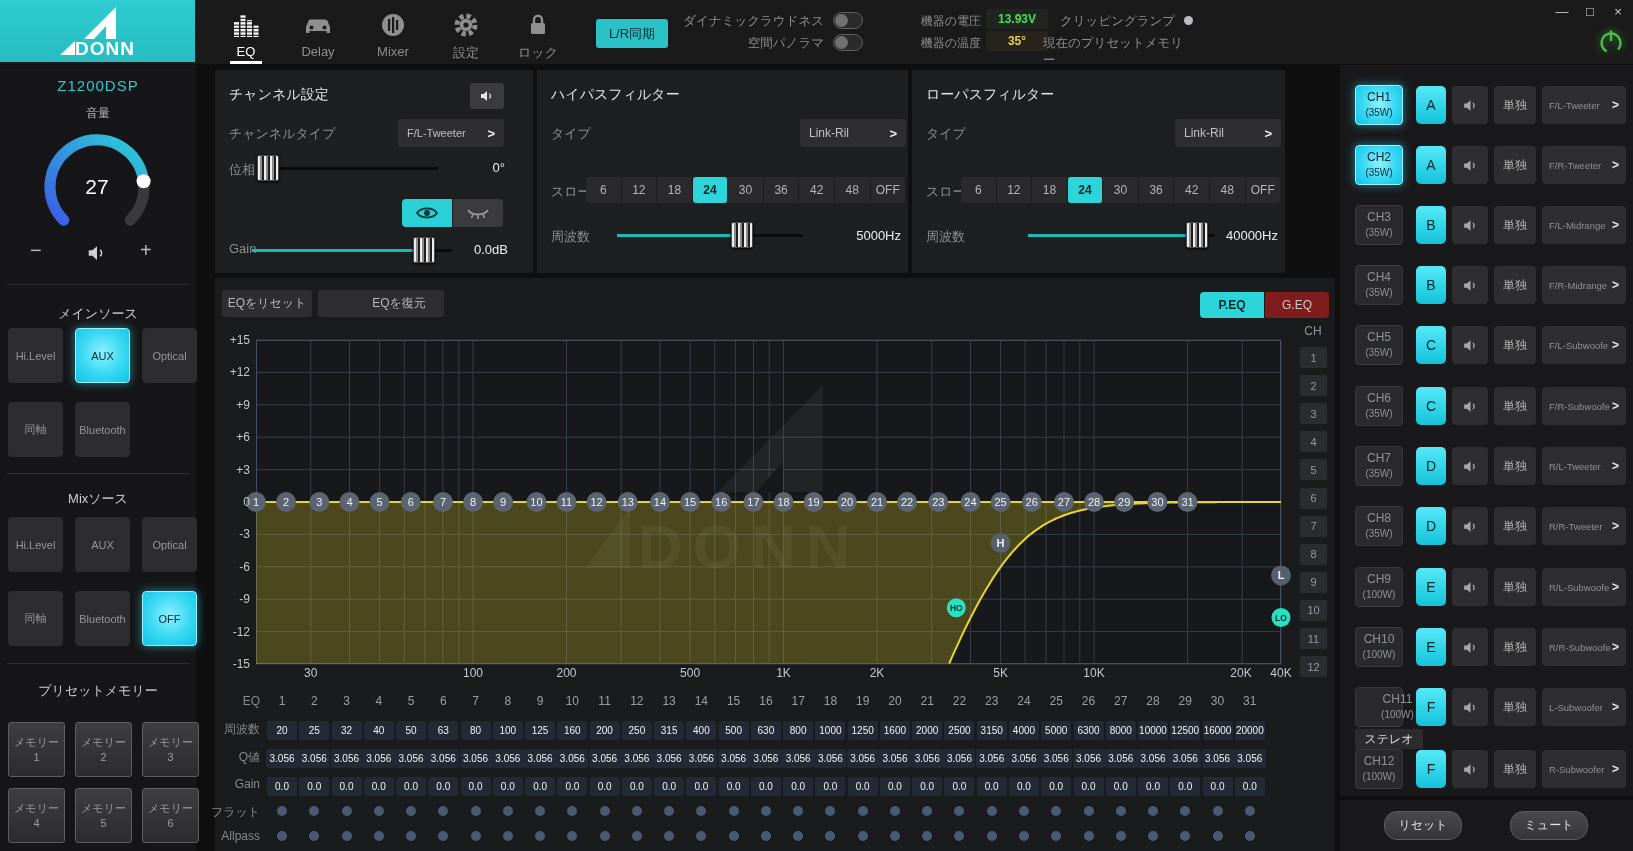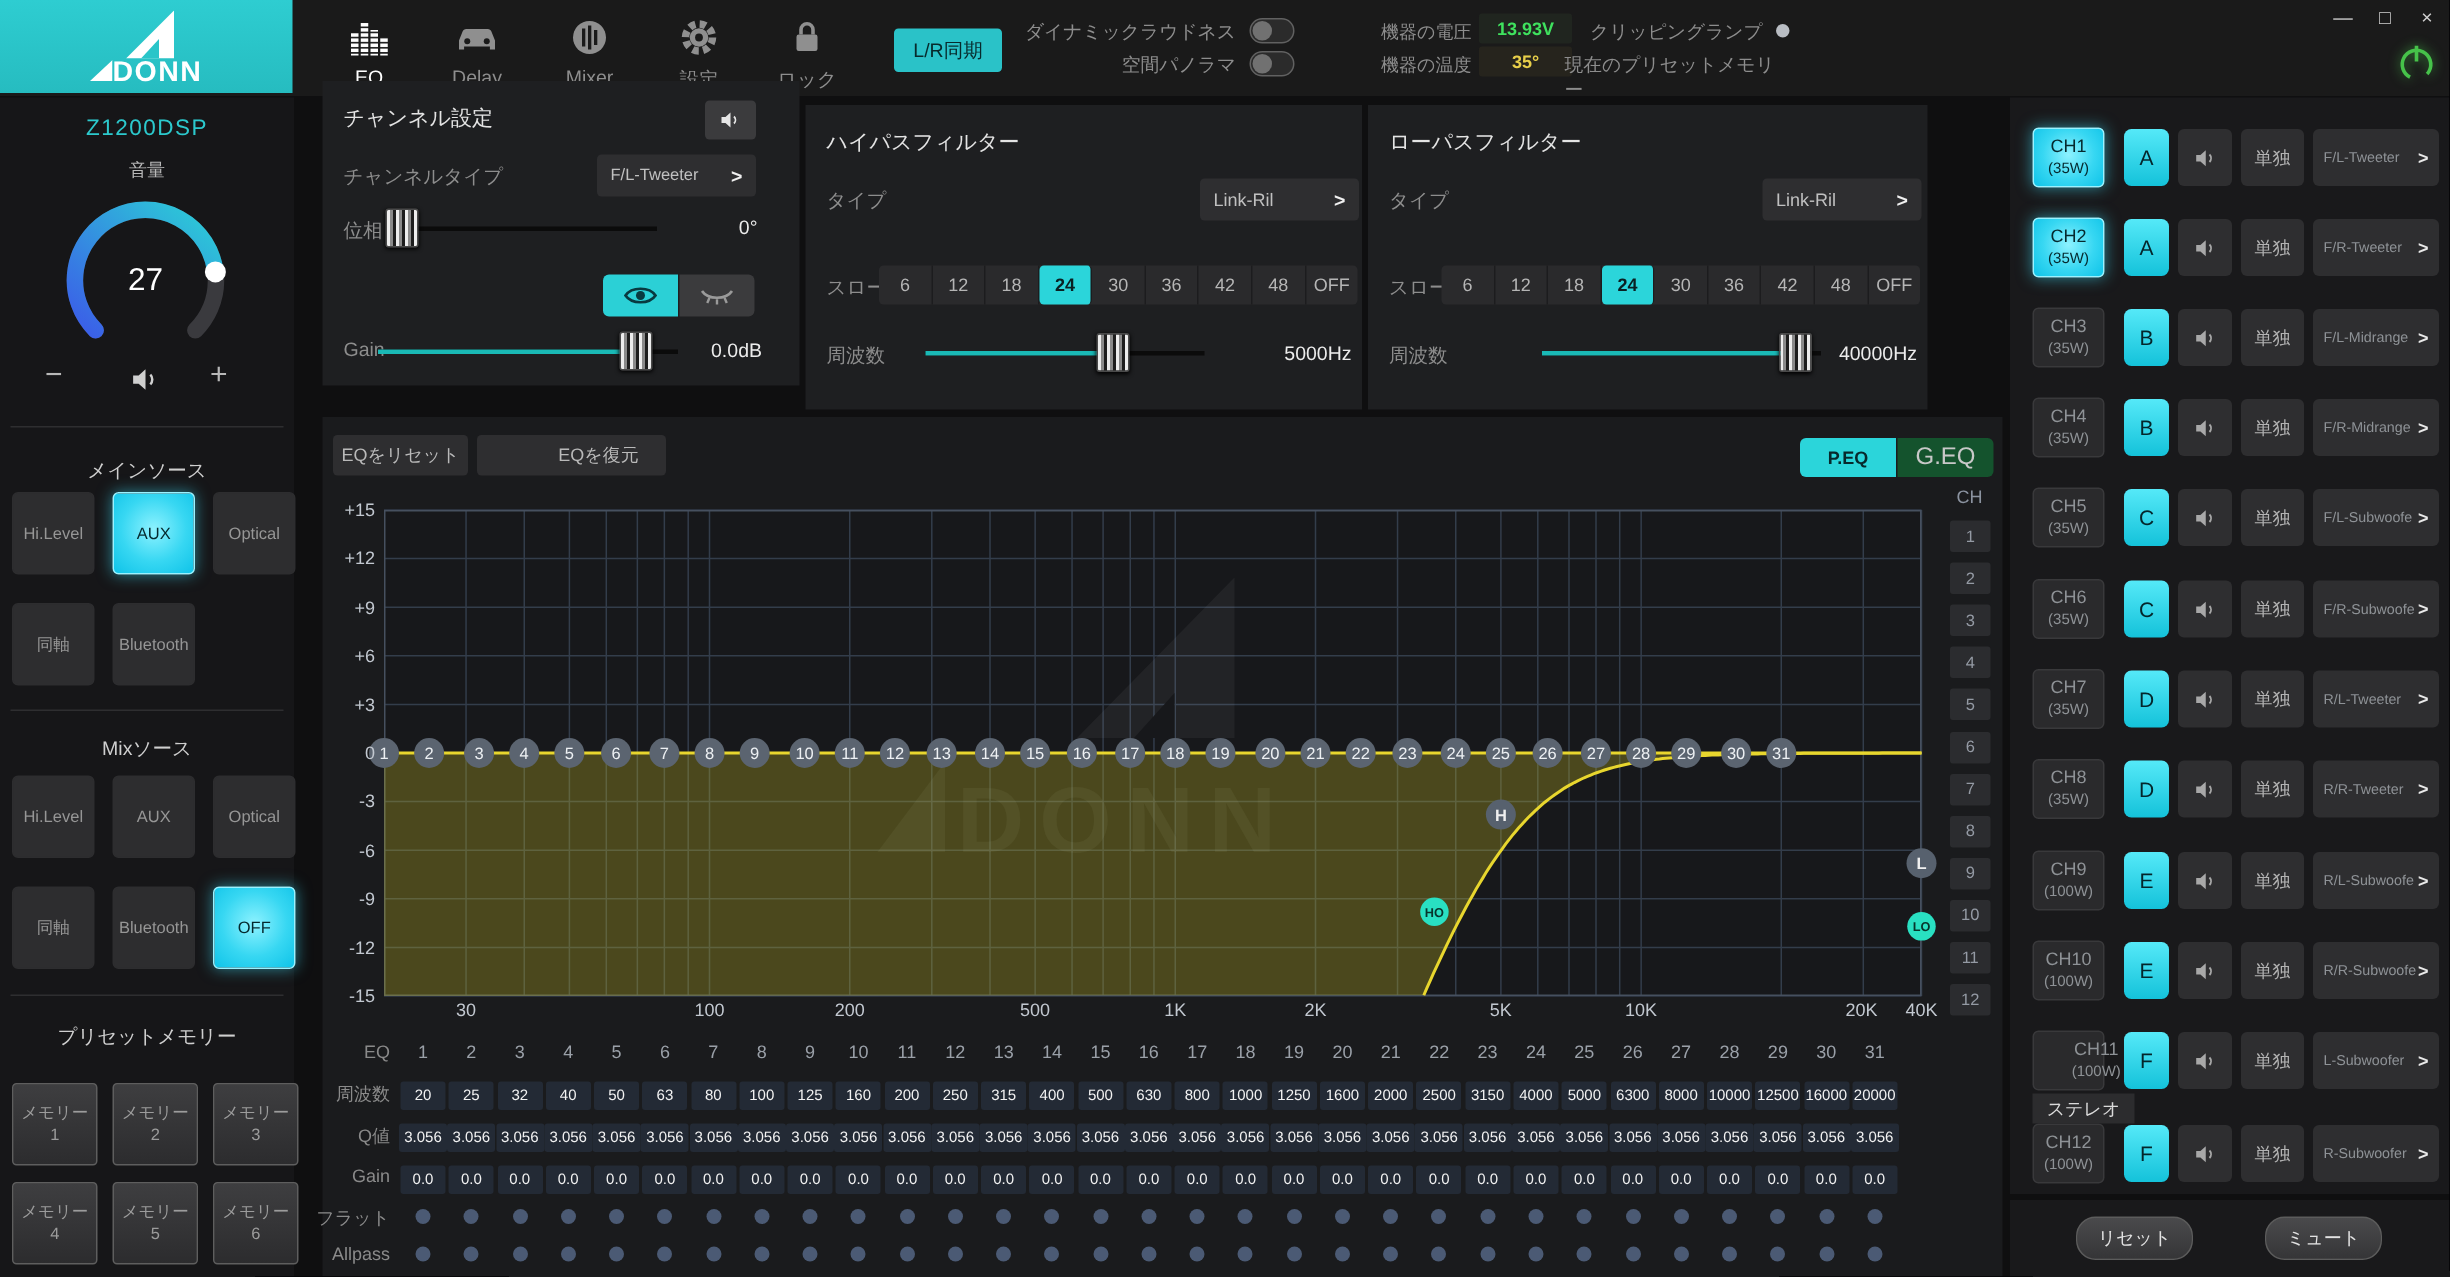--- a/index.html
+++ b/index.html
@@ -219,21 +219,21 @@
           <span>メモリー</span>
           <span>5</span>
         </div>
         <div class="preset-btn" style="left: 142px; top: 66px;">
           <span>メモリー</span>
           <span>6</span>
         </div>
       </div>
   </div>
 
-  <div class="panel" style="left:215px;top:54px;width:318px;height:203px;">
+  <div class="panel" style="left:215px;top:70px;width:318px;height:203px;">
     <div class="abs ptitle" style="left:14px;top:16px;">チャンネル設定</div>
     <div class="abs btn-dark" style="left:255px;top:13px;width:34px;height:26px;background:#3b3b3d;">
       <svg width="16" height="16" viewBox="0 0 24 24">
           <path d="M3 9v6h4l5 4.5v-15L7 9H3z" fill="#e6e6e6"></path>
           <path d="M15.5 8.5a5 5 0 0 1 0 7" stroke="#e6e6e6" stroke-width="1.8" fill="none"></path>
         </svg>
     </div>
     <div class="abs lbl" style="left:14px;top:55px;">チャンネルタイプ</div>
     <div class="abs type-btn" style="left:183px;top:49px;width:106px;height:28px;">
       <span class="tval">F/L-Tweeter</span>
@@ -316,21 +316,21 @@
         <div class="fill" style="width:169px;"></div>
       </div>
     <div class="grip" style="left:274px;top:152px;"></div>
     <div class="abs val" style="left:298px;top:158px;width:68px;text-align:right;">40000Hz</div>
   </div>
 
   <div class="panel" style="left:215px;top:278px;width:1120px;height:573px;background:#1a1b1d;"></div>
   <div class="abs btn-dark" style="left:222px;top:290px;width:90px;height:27px;color:#b9b9b9;">EQをリセット</div>
   <div class="abs btn-dark" style="left:318px;top:290px;width:90px;height:27px;color:#b9b9b9;padding-left:36px;">EQを復元</div>
   <div class="abs" style="left:1200px;top:292px;width:64px;height:26px;background:#2bd5da;border-radius:4px 0 0 4px;color:#07292c;font-size:12px;font-weight:bold;display:flex;align-items:center;justify-content:center;">P.EQ</div>
-  <div class="abs" style="left:1265px;top:292px;width:64px;height:26px;background:#14532d;border-radius:0 4px 4px 0;color:#c8c8c8;font-size:16px;display:flex;align-items:center;justify-content:center;">G.EQ</div>
+  <div class="abs" style="left:1265px;top:292px;width:64px;height:26px;background:#7f1d1d;border-radius:0 4px 4px 0;color:#c8c8c8;font-size:12px;display:flex;align-items:center;justify-content:center;">G.EQ</div>
   <div class="abs" style="left:1296px;top:324px;width:34px;text-align:center;font-size:12px;color:#8b93a0;">CH</div>
 
   <svg id="plot-svg" class="abs" style="left:256px;top:340px;overflow:visible;" width="1025" height="324" viewBox="0 0 1025 324">
       <rect x="0" y="0" width="1025" height="324" fill="#17181b"></rect>
       <line x1="54.7" y1="0" x2="54.7" y2="324" stroke="#333d4b" stroke-width="1"></line>
       <line x1="93.5" y1="0" x2="93.5" y2="324" stroke="#333d4b" stroke-width="1"></line>
       <line x1="123.6" y1="0" x2="123.6" y2="324" stroke="#333d4b" stroke-width="1"></line>
       <line x1="148.2" y1="0" x2="148.2" y2="324" stroke="#333d4b" stroke-width="1"></line>
       <line x1="168.9" y1="0" x2="168.9" y2="324" stroke="#333d4b" stroke-width="1"></line>
       <line x1="186.9" y1="0" x2="186.9" y2="324" stroke="#333d4b" stroke-width="1"></line>

